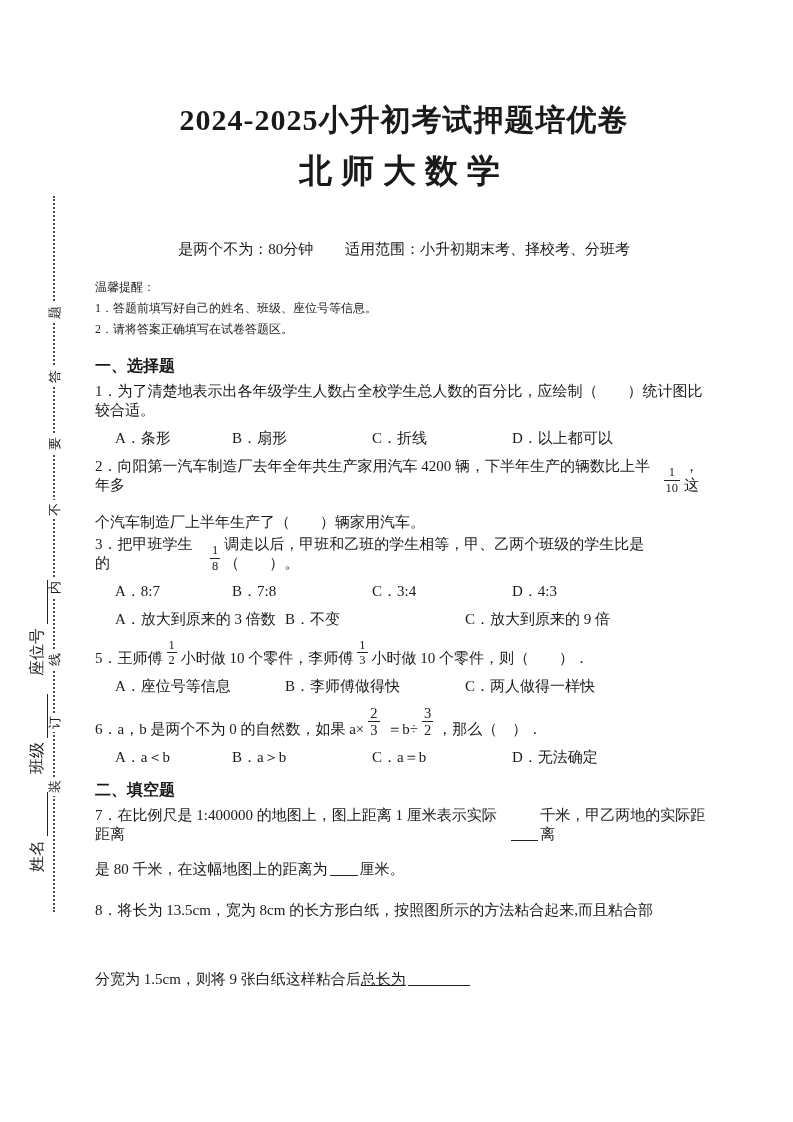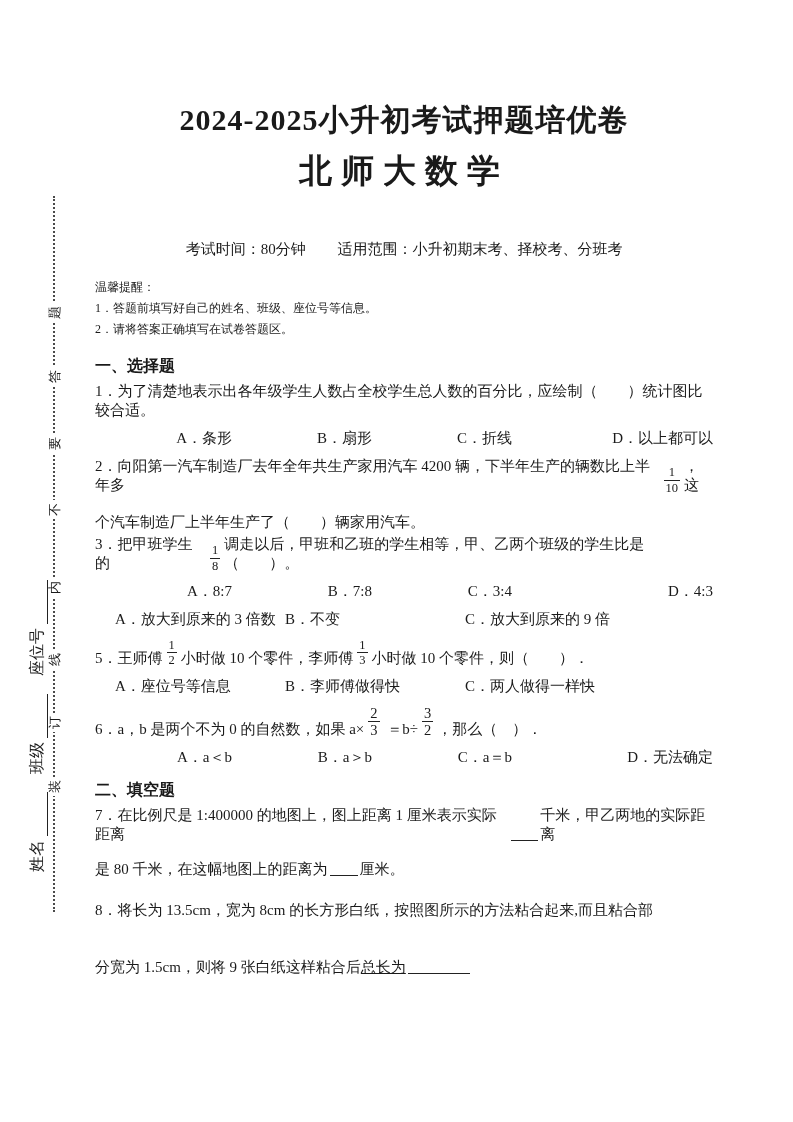--- a/index.html
+++ b/index.html
@@ -43,21 +43,21 @@
   .q-line{display:flex;align-items:flex-end;min-height:29px;font-size:15px;}
   .seg{white-space:pre-wrap;}
   .underlined{text-decoration:underline;}
   .blank{display:inline-block;border-bottom:1px solid #222;height:15px;align-self:flex-end;margin:0 2px 3px 2px;}
   .frac{display:inline-flex;flex-direction:column;align-items:center;justify-content:center;
         font-size:12.5px;line-height:1.15;margin:0 4px;}
   .frac .den{border-top:1px solid #222;padding:0 2px;}
   .frac .num{padding:0 2px;}
   .frac-lg{font-size:14.5px;}
   .options{display:grid;padding-left:20px;font-size:15px;margin:9px 0 9px;}
-  .options.cols4{grid-template-columns:117px 140px 140px auto;text-align:right;}
+  .options.cols4{grid-template-columns:117px 140px 140px auto;}
   .options.cols3{grid-template-columns:170px 180px auto;}
 </style>
 </head>
 <body>
 
 <div id="page">
 
   <div id="binding-line"></div>
   <div id="binding-chars">
       <span class="binding-char" style="top: 303px;">题</span>
@@ -76,21 +76,21 @@
       <span class="field-fill"></span>
       <span>座位号</span>
       <span class="field-fill"></span>
     </div>
 
   <div id="content">
     <div id="title-line1">2024-2025小升初考试押题培优卷</div>
     <div id="title-line2">北师大数学</div>
 
     <div id="meta-row">
-      <span class="meta-item">考试时间：80分钟</span>
+      <span class="meta-item">是两个不为：80分钟</span>
       <span class="meta-item">适用范围：小升初期末考、择校考、分班考</span>
     </div>
 
     <div id="reminder">
       <div class="reminder-title">温馨提醒：</div>
       <div>1．答题前填写好自己的姓名、班级、座位号等信息。</div>
       <div>2．请将答案正确填写在试卷答题区。</div>
     </div>
 
     <div id="sections">
@@ -196,21 +196,21 @@
             <div class="q-line" style="margin-top: 6px;">
               <span class="seg">是 80 千米，在这幅地图上的距离为</span>
               <span class="blank" style="width: 28px;"></span>
               <span class="seg">厘米。</span>
             </div>
           </div>
           <div class="question">
             <div class="q-line" style="margin-top: 12px;">
               <span class="seg">8．将长为 13.5cm，宽为 8cm 的长方形白纸，按照图所示的方法粘合起来,而且粘合部</span>
             </div>
-            <div class="q-line" style="margin-top: 28px;">
+            <div class="q-line" style="margin-top: 40px;">
               <span class="seg">分宽为 1.5cm，则将 9 张白纸这样粘合后</span>
               <span class="seg underlined">总长为</span>
               <span class="blank" style="width: 62px;"></span>
             </div>
           </div>
         </div>
       </div>
   </div>
 </div>
 

